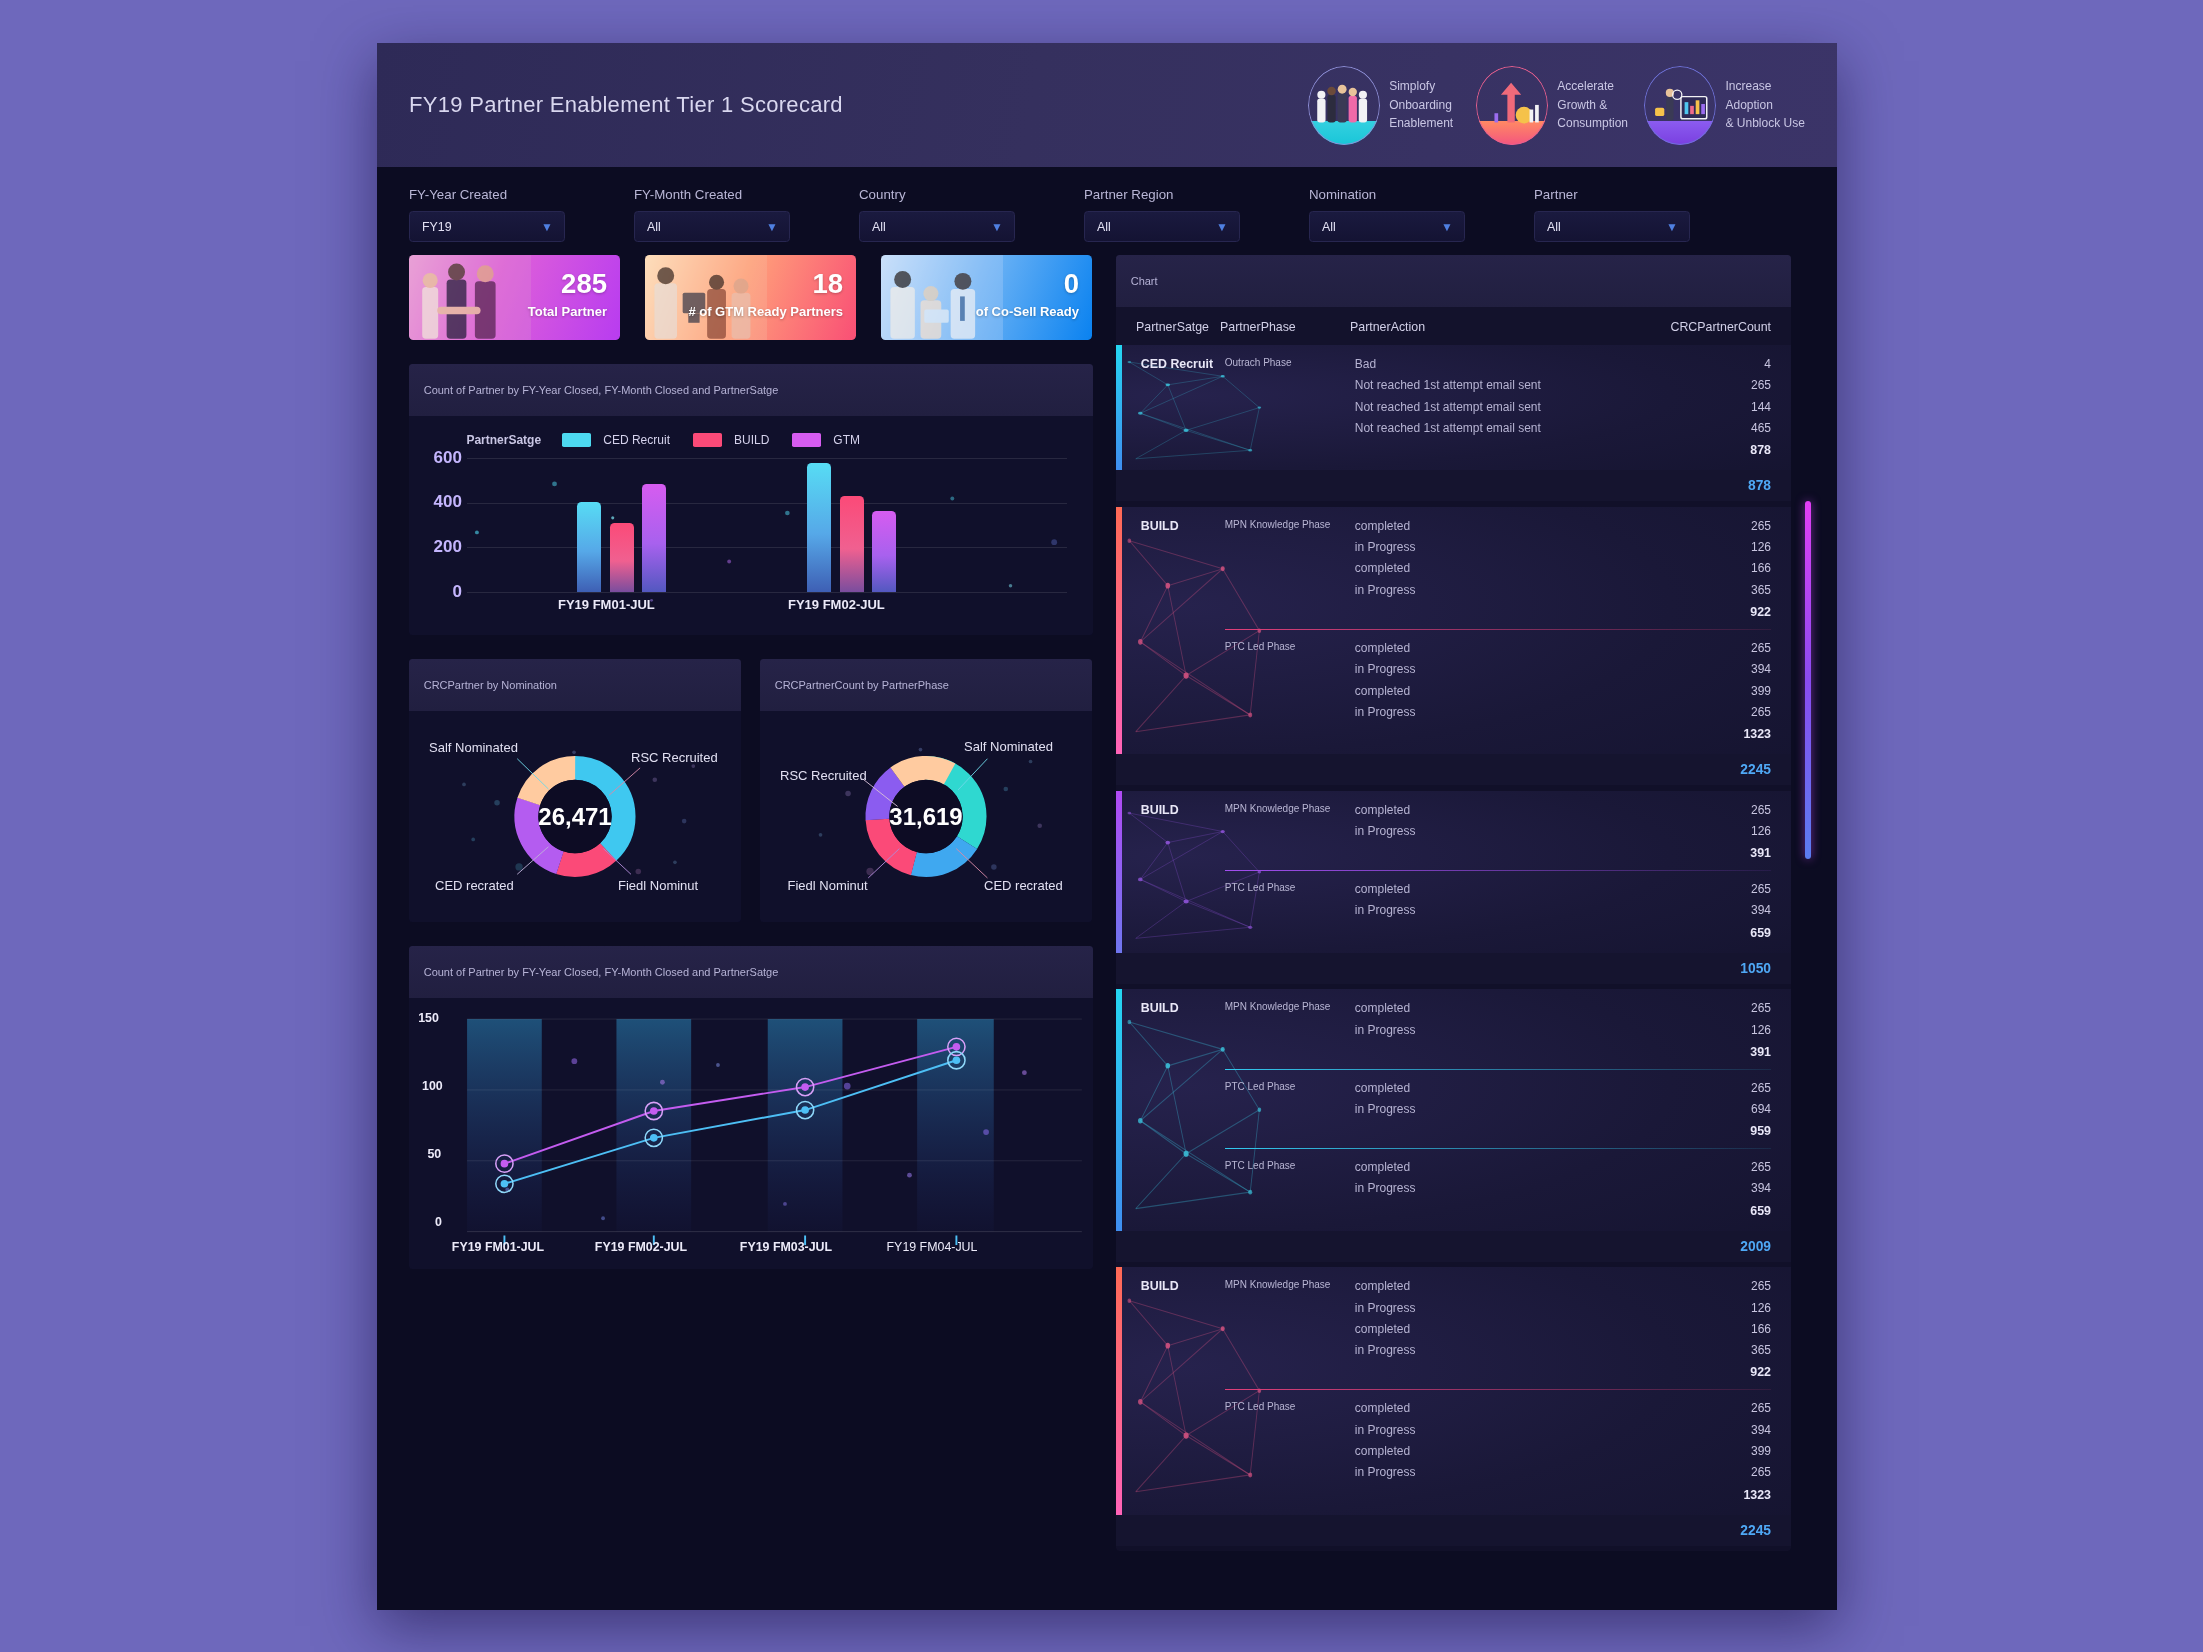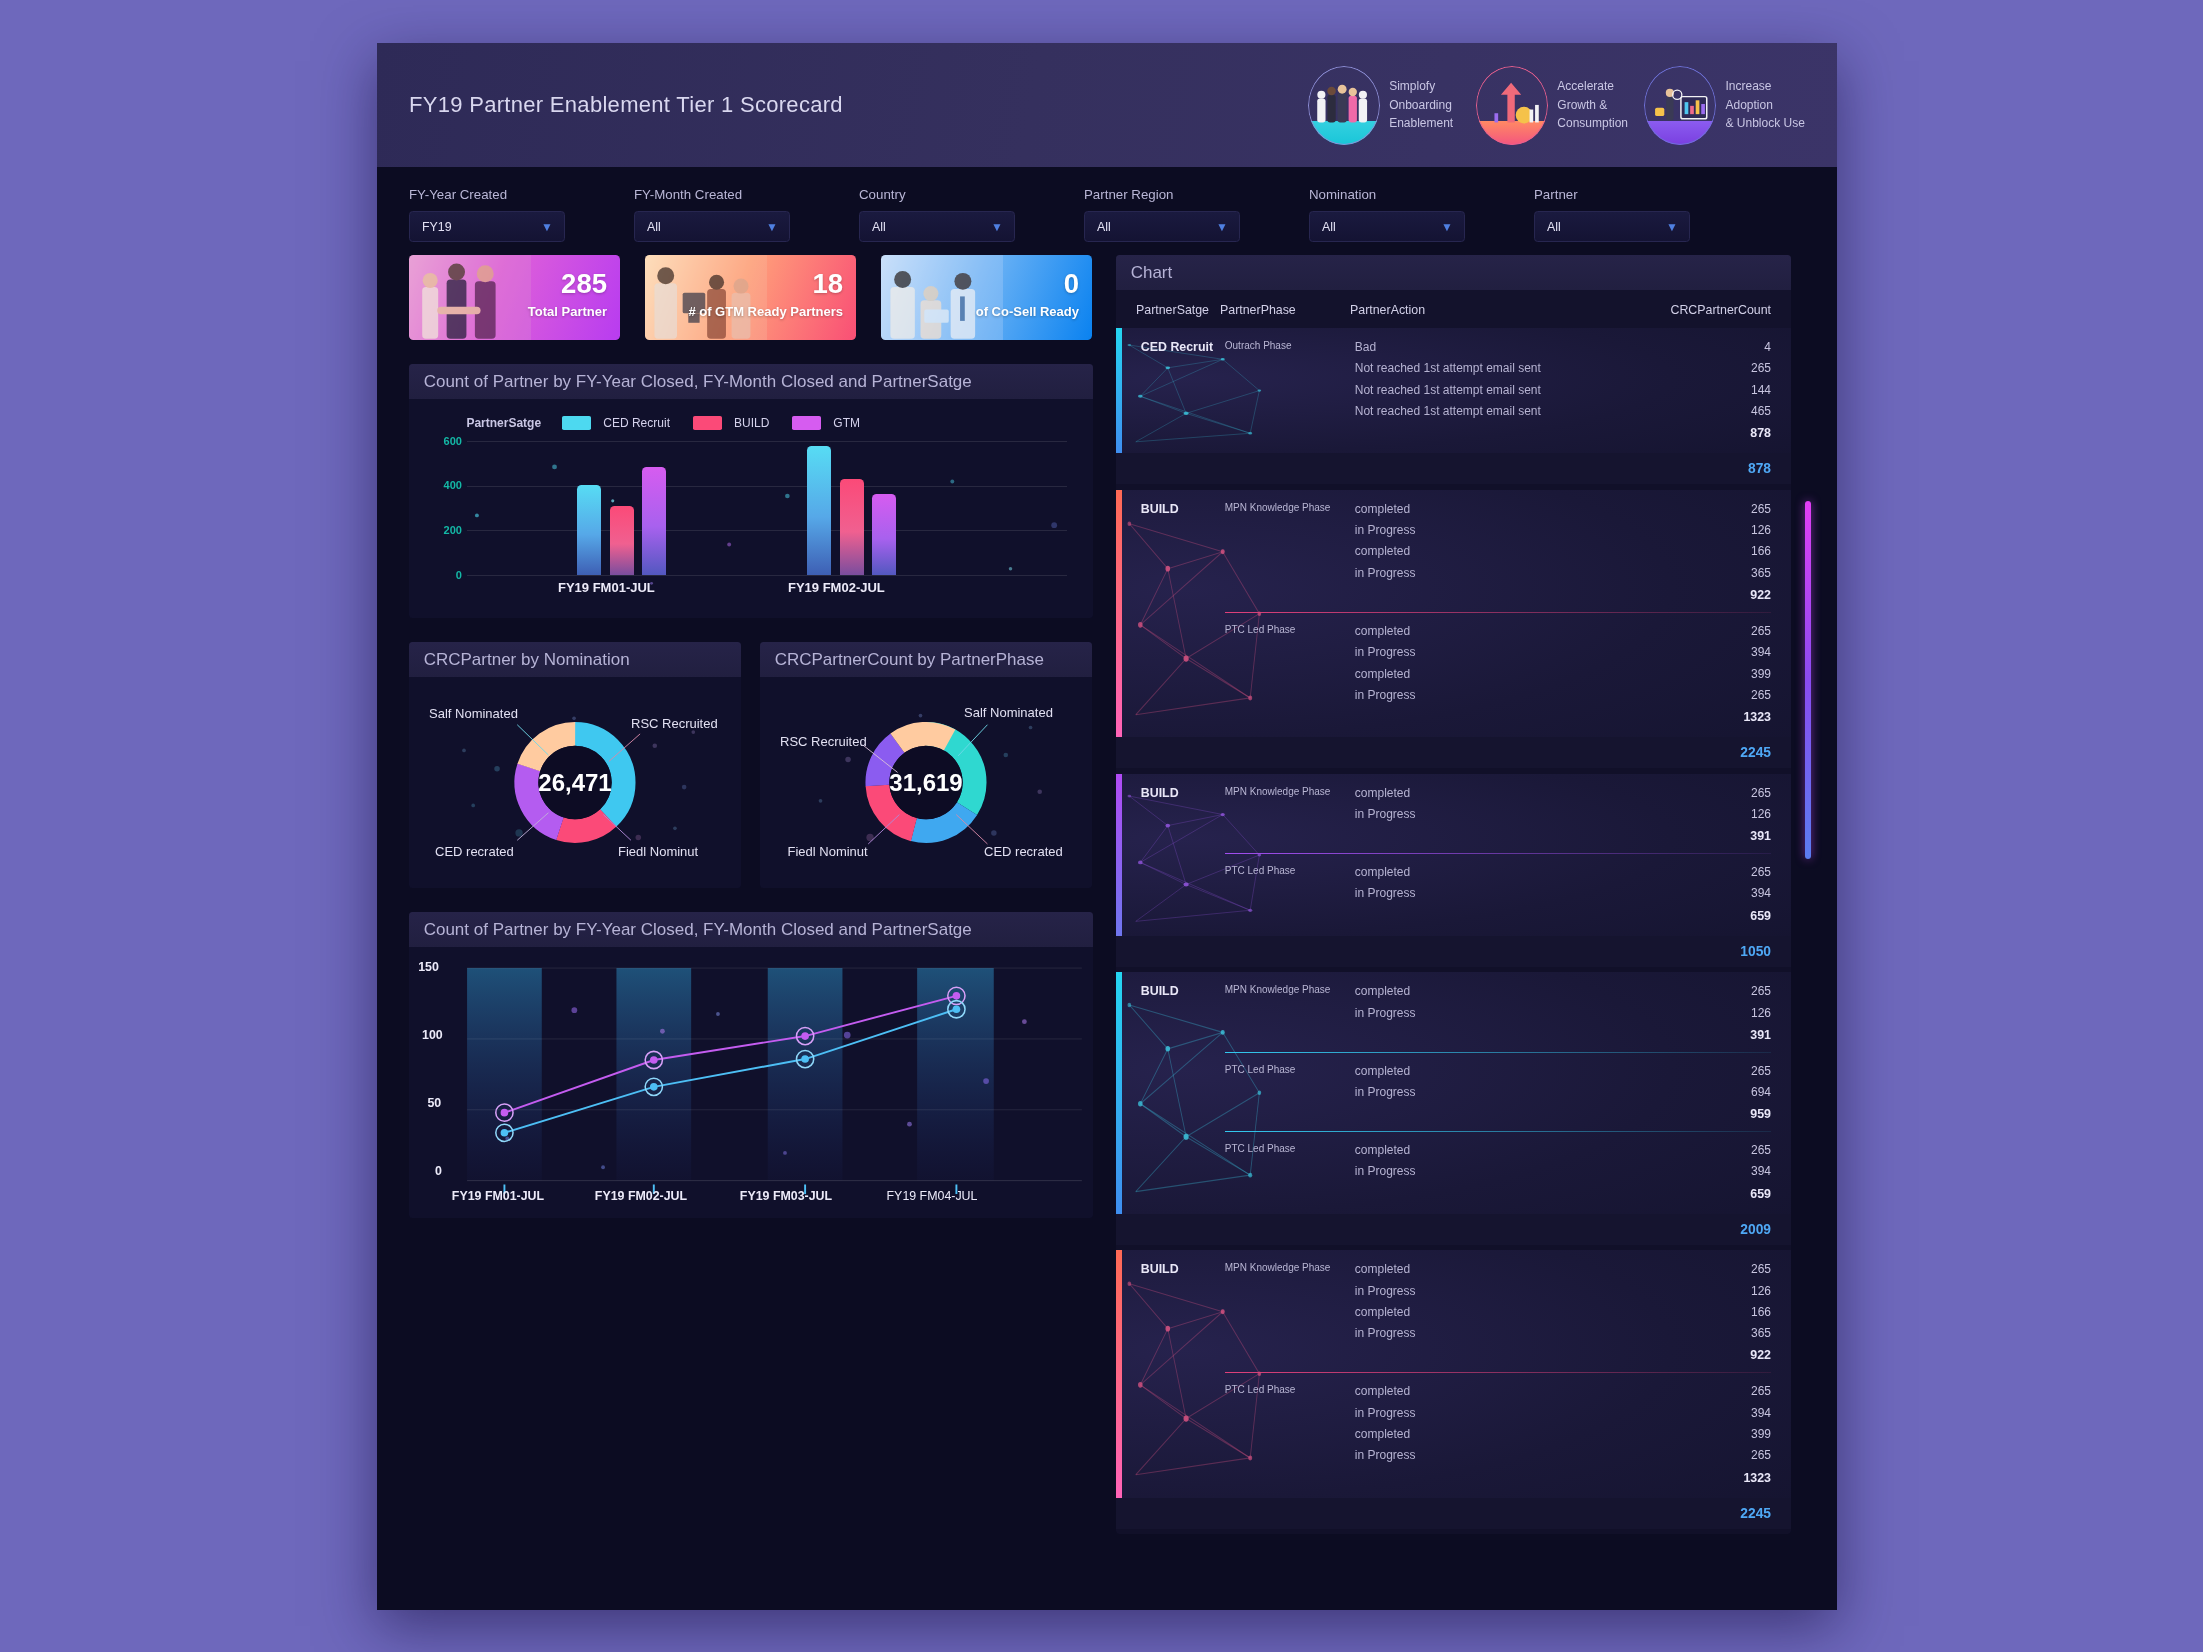--- a/index.html
+++ b/index.html
@@ -85,36 +85,36 @@
   .kpi-3 { background: linear-gradient(110deg,#cfe4fb 0%,#6fb4f5 45%,#0a82f0 100%); }
   .kpi-photo{ position:absolute; left:0; top:0; bottom:0; width:58%; opacity:.85; }
   .kpi-num { font-size: 27.5px; font-weight: 700; color: #fff; line-height: 1;
              position: relative; z-index: 2; text-shadow: 0 0.9px 2.8px rgba(0,0,0,.25); }
   .kpi-lbl { font-size: 13px; font-weight: 700; color: #fff; margin-top: 6.4px;
              position: relative; z-index: 2; text-shadow: 0 0.9px 2.8px rgba(0,0,0,.3); }
 
   
   .panel { background:#10102b; border-radius:3.7px; overflow:hidden; margin-bottom:24px; }
   .panel-hd {
-    height: 35px; display: flex; align-items: center; padding-left: 14.7px;
+    height: 52px; display: flex; align-items: center; padding-left: 14.7px;
     background: linear-gradient(180deg,#262348 0%,#211f40 100%);
-    font-size: 17px; color: #b6b3d6;
+    font-size: 11px; color: #b6b3d6;
   }
   .panel-body { position: relative; background:#10102b; }
   .starfield{ position:absolute; inset:0; pointer-events:none; }
 
   
   .bar-body { height: 219px; padding: 13px 18.4px 0 18.4px; }
   .legend { display: flex; align-items: center; gap: 12px; margin: 3.7px 0 0 39px; }
   .legend-title { font-size: 12px; font-weight: 700; color: #c9c6e4; margin-right: 9.2px; }
   .sw { width: 29px; height: 13.8px; border-radius: 1.8px; }
   .legend-lbl { font-size: 12px; color: #d5d2ec; margin-right: 11px; }
   .bar-plot { position: relative; height: 154px; margin-top: 11px; }
   .bar-axis { position: absolute; left: 0; top: 0; bottom: 20px; width: 40px; }
-  .ytick { position: absolute; right: 5.5px; font-size: 11px; font-weight:700; color:#14b8a6; transform: translateY(-50%); }
+  .ytick { position: absolute; right: 5.5px; font-size: 17px; font-weight:700; color:#c4b5fd; transform: translateY(-50%); }
   .grid-l { position: absolute; left: 40px; right: 7.3px; height: 0.9px; background: rgba(255,255,255,.10); }
   .bars { position: absolute; left: 40px; right: 7.3px; bottom: 20px; top: 0; }
   .bgroup { position: absolute; bottom: 0; display: flex; align-items: flex-end; gap: 8.3px; }
   .bar { width: 24px; border-radius: 4.6px 4.6px 0 0; }
   .b-ced  { background: linear-gradient(180deg,#57dcf4 0%,#56a8e8 55%,#3e5fb4 100%); }
   .b-bld  { background: linear-gradient(180deg,#fb4a78 0%,#f06090 55%,#7a4d9e 100%); }
   .b-gtm  { background: linear-gradient(180deg,#d65cf0 0%,#a861ee 55%,#5358c0 100%); }
   .xcat { position: absolute; bottom: 0; font-size: 13px; font-weight: 700; color: #eceaf9;
           transform: translateX(-50%); }
 

